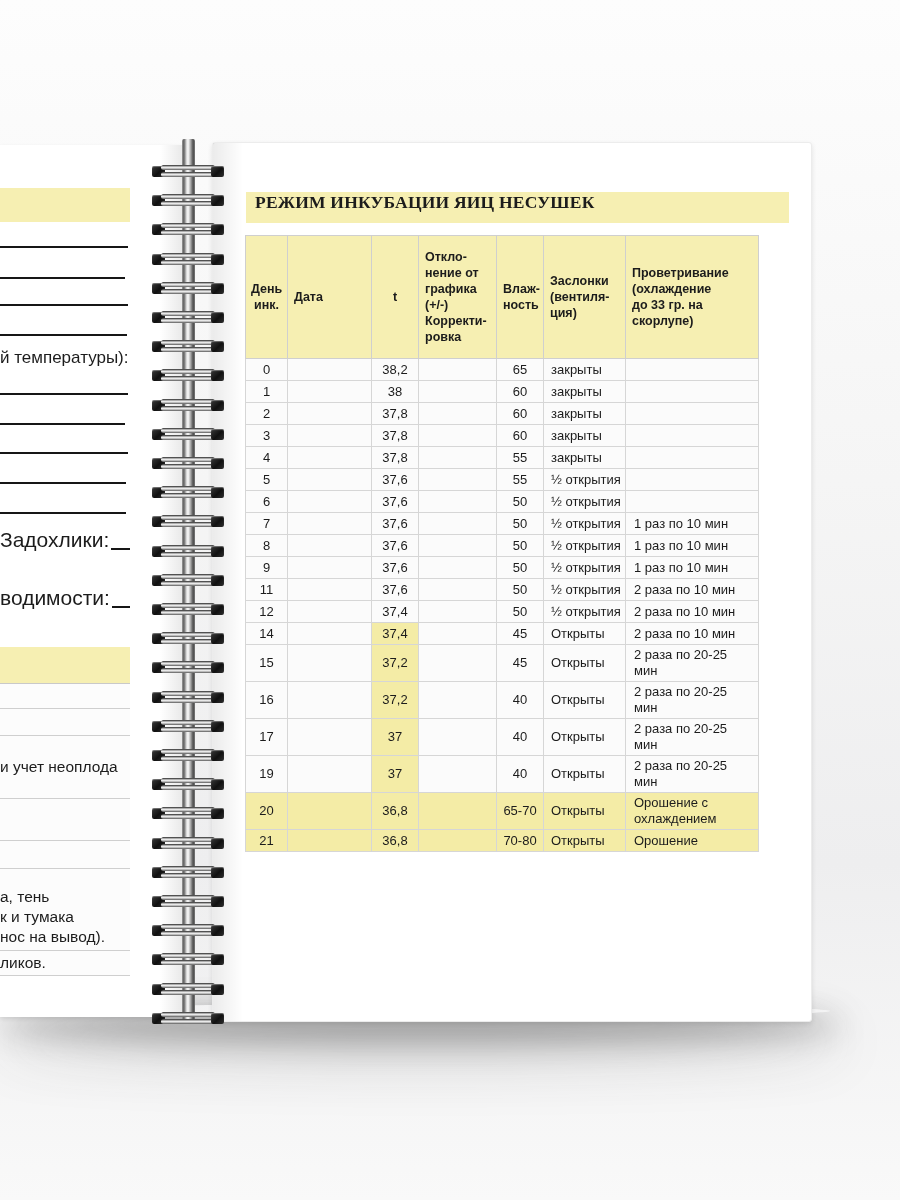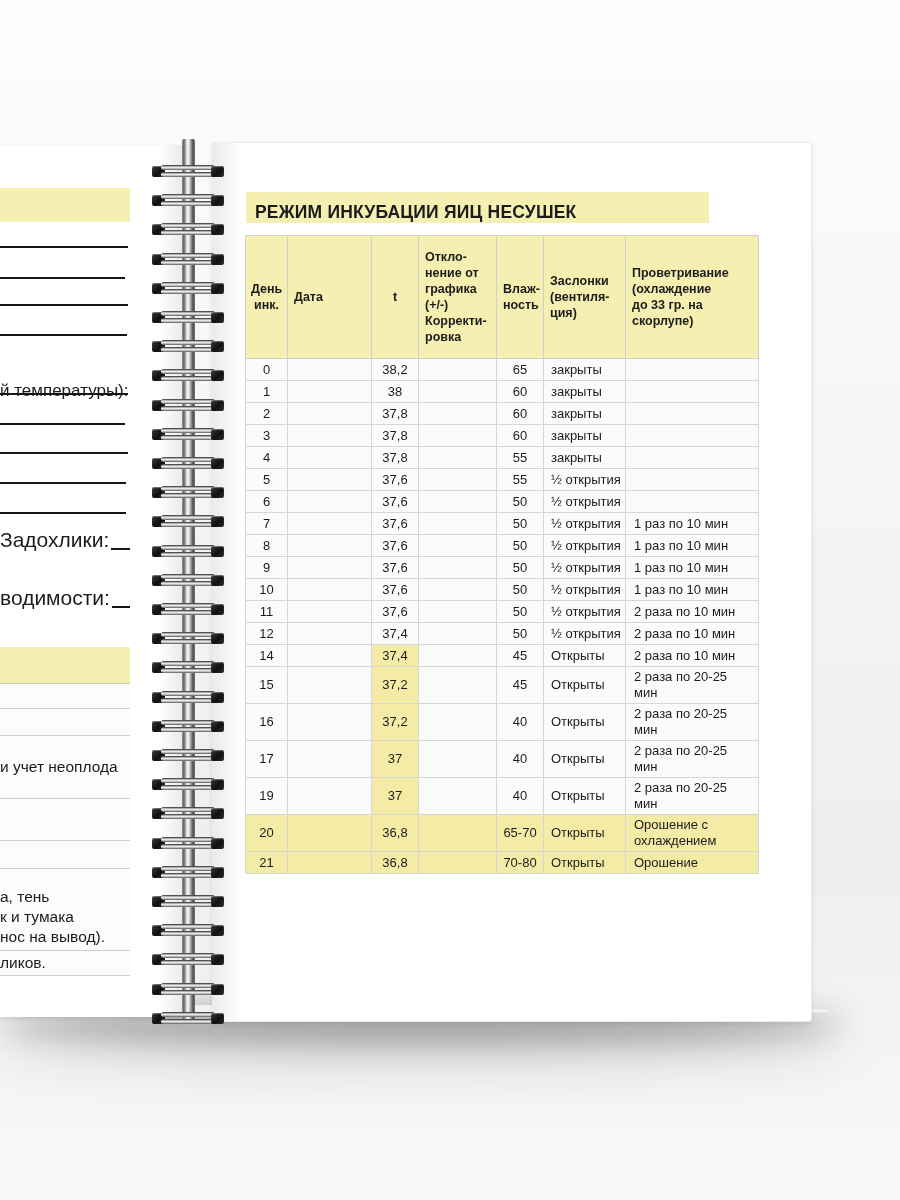--- a/index.html
+++ b/index.html
@@ -34,34 +34,34 @@
   .right-page::before{
     content:"";position:absolute;top:0;left:0;width:30px;height:100%;
     background:linear-gradient(90deg,rgba(0,0,0,.08) 0%,rgba(0,0,0,0) 100%);
   }
 
   
   .lp-bar{position:absolute;left:0;width:130px;background:#f6efb2;}
   .lp-bar1{top:43px;height:34px;}
   .lp-bar2{top:502px;height:36px;}
   .rule{position:absolute;left:0;width:128px;height:2px;background:#161616;}
-  .lp-text{position:absolute;left:0;font-size:17px;white-space:nowrap;margin-top:33px;}
+  .lp-text{position:absolute;left:0;font-size:17px;white-space:nowrap;}
   .write-label{position:absolute;left:0;width:130px;display:flex;font-size:21px;white-space:nowrap;}
   .write-label .uline{flex:1;border-bottom:2px solid #161616;margin:0 0 2px 2px;}
   .lp-table{position:absolute;left:0;top:538px;width:130px;border-top:1px solid #c9c9c9;}
   .lp-row{border-bottom:1px solid #cfcfcf;display:flex;align-items:center;
           font-size:15.5px;background:#fcfcfc;overflow:hidden;}
   .lp-row.frag-bottom{align-items:flex-end;}
   .lp-row .frag{white-space:pre-line;line-height:20px;}
   .lp-row.frag-bottom .frag{padding-bottom:3px;}
 
   
   .title-bar{
-    position:absolute;left:33px;top:49px;width:463px;height:31px;
-    background:#f6efb2;display:flex;align-items:flex-end;
+    position:absolute;left:33px;top:49px;width:543px;height:31px;
+    background:#f6efb2;display:flex;align-items:flex-start;font-family:Liberation Serif, serif;
   }
   .title-bar span{font-size:17.5px;font-weight:bold;padding-left:9px;letter-spacing:.2px;}
   table.inc-table{
     position:absolute;left:32px;top:92px;width:513px;
     border-collapse:collapse;table-layout:fixed;
     border:1px solid #c4c4c4;
   }
   .inc-table th{
     background:#f6efb2;font-size:12.5px;font-weight:bold;line-height:16px;
     border:1px solid #cfcfcf;vertical-align:middle;text-align:left;
@@ -285,29 +285,20 @@
           <tr>
             <td class="c-day">9</td>
             <td class="c-date"></td>
             <td class="c-t">37,6</td>
             <td class="c-dev"></td>
             <td class="c-hum">50</td>
             <td class="c-damper">½ открытия</td>
             <td class="c-vent">1 раз по 10 мин</td>
           </tr>
           <tr>
-            <td class="c-day">10</td>
-            <td class="c-date"></td>
-            <td class="c-t">37,6</td>
-            <td class="c-dev"></td>
-            <td class="c-hum">50</td>
-            <td class="c-damper">½ открытия</td>
-            <td class="c-vent">1 раз по 10 мин</td>
-          </tr>
-          <tr>
             <td class="c-day">11</td>
             <td class="c-date"></td>
             <td class="c-t">37,6</td>
             <td class="c-dev"></td>
             <td class="c-hum">50</td>
             <td class="c-damper">½ открытия</td>
             <td class="c-vent">2 раза по 10 мин</td>
           </tr>
           <tr>
             <td class="c-day">12</td>

